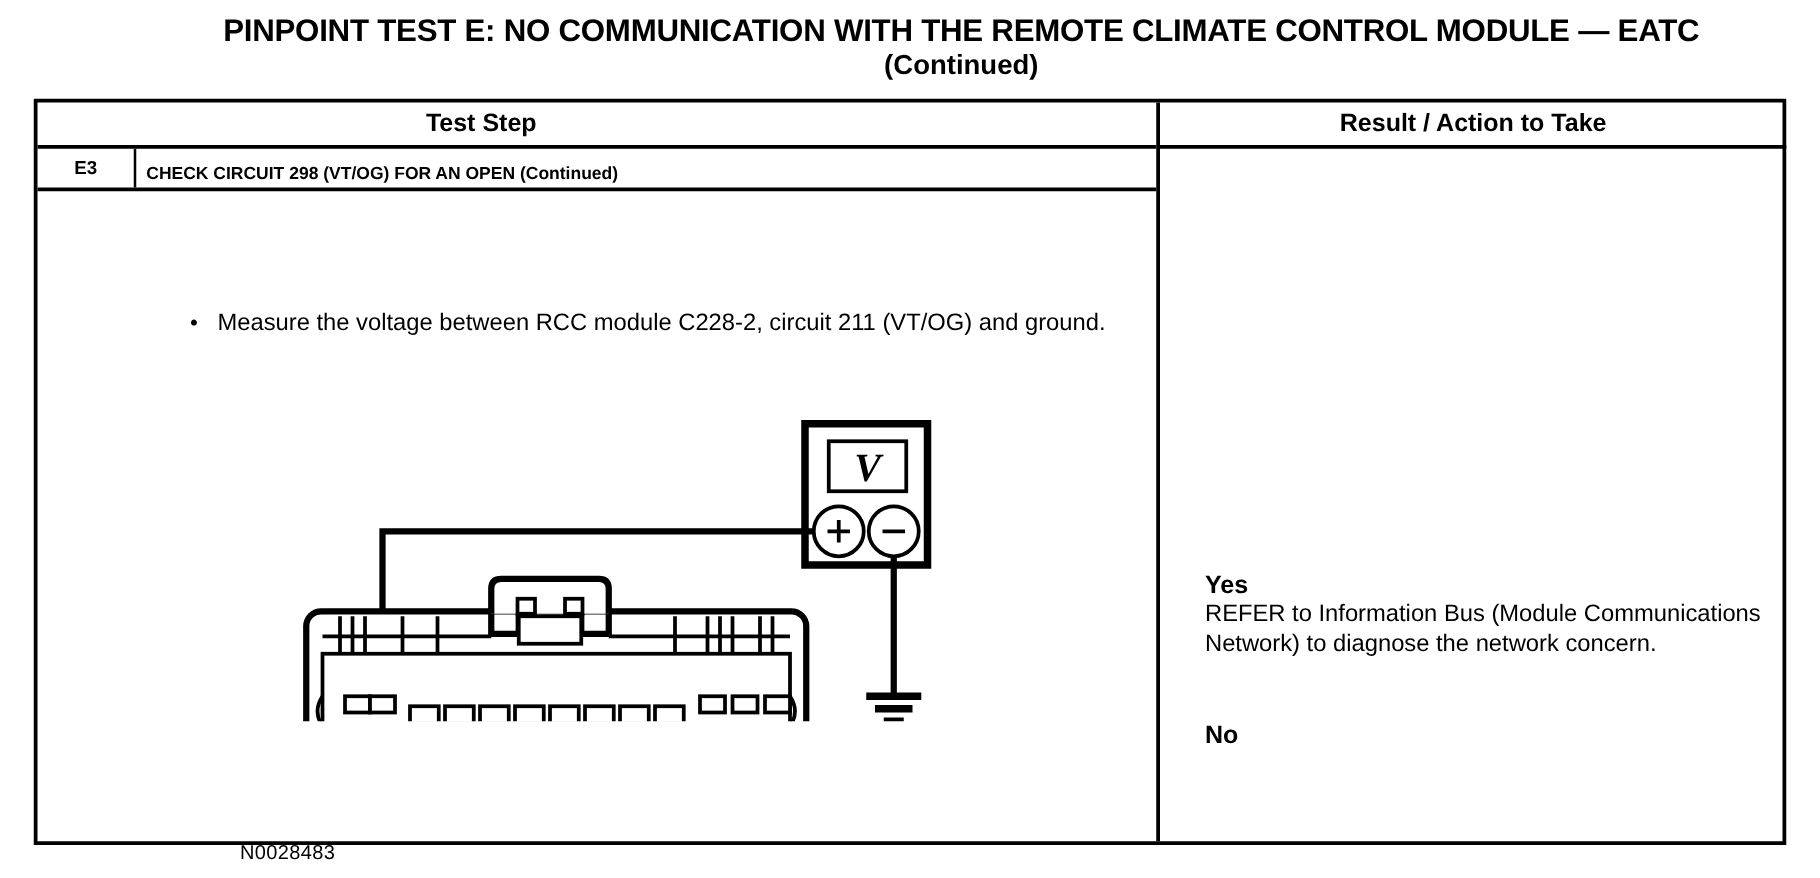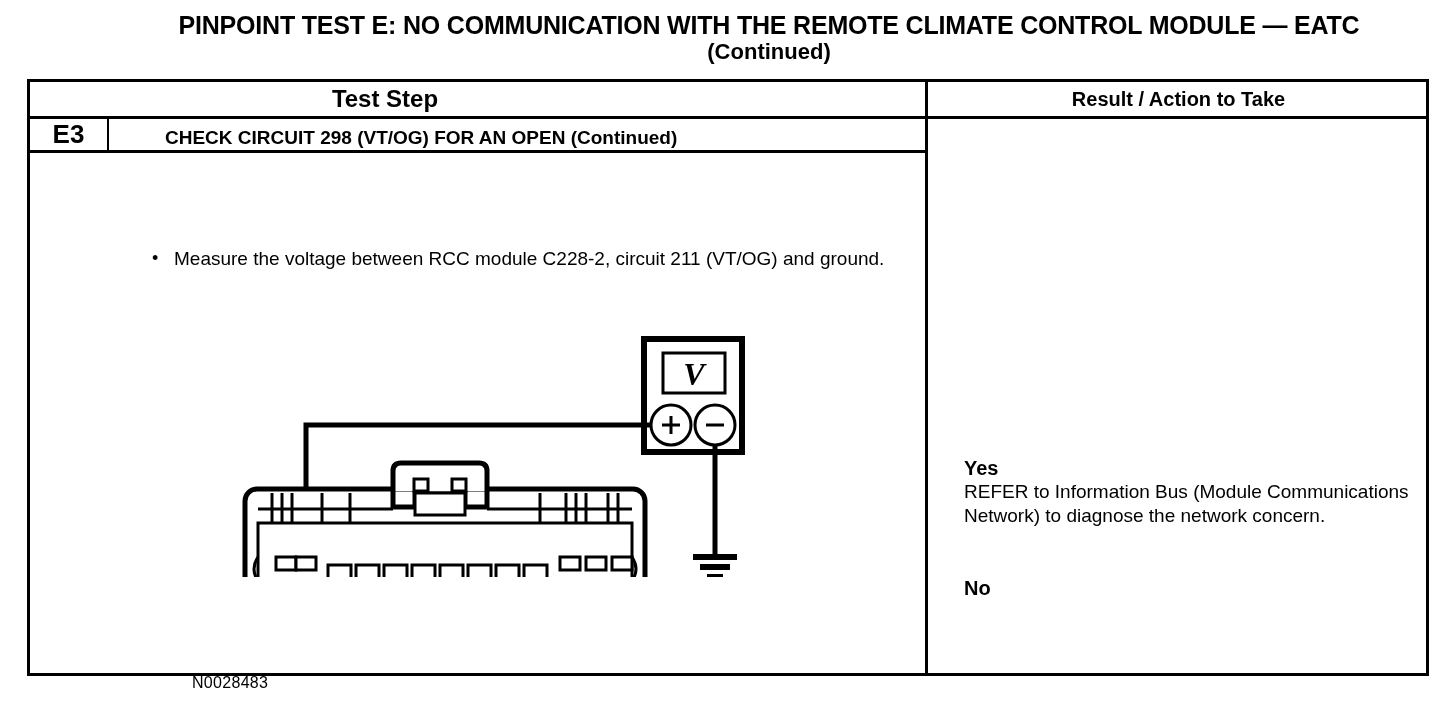--- a/index.html
+++ b/index.html
@@ -69,21 +69,21 @@
   }
   .header-cell {
     position: absolute;
     left: 0;
     top: 0;
     width: 710px;
     height: 34px;
     display: flex;
     align-items: center;
     justify-content: center;
-    font-size: 24px;
+    font-size: 20px;
     font-weight: bold;
   }
   .hline {
     position: absolute;
     background: #000;
   }
   .hline-header {
     left: 0;
     top: 34px;
     width: 895px;
@@ -97,42 +97,41 @@
   }
   .step-id-cell {
     position: absolute;
     left: 0;
     top: 37px;
     width: 77px;
     height: 31px;
     display: flex;
     align-items: center;
     justify-content: center;
-    font-size: 26px;
+    font-size: 15px;
     font-weight: bold;
     border-radius: 13px;
   }
   .vline-stepid {
     position: absolute;
     left: 77px;
     top: 37px;
     width: 2px;
     height: 31px;
     background: #000;
   }
   .step-title-cell {
     position: absolute;
     left: 87px;
     top: 37px;
     height: 37px;
     display: flex;
     align-items: center;
-    font-size: 19px;
-    font-weight: bold;
-    margin-left: 48px;
+    font-size: 14px;
+    font-weight: bold;
   }
 
   
   .bullet-block {
     position: absolute;
     display: flex;
   }
   .bullet-dot {
     width: 26px;
     flex: none;

